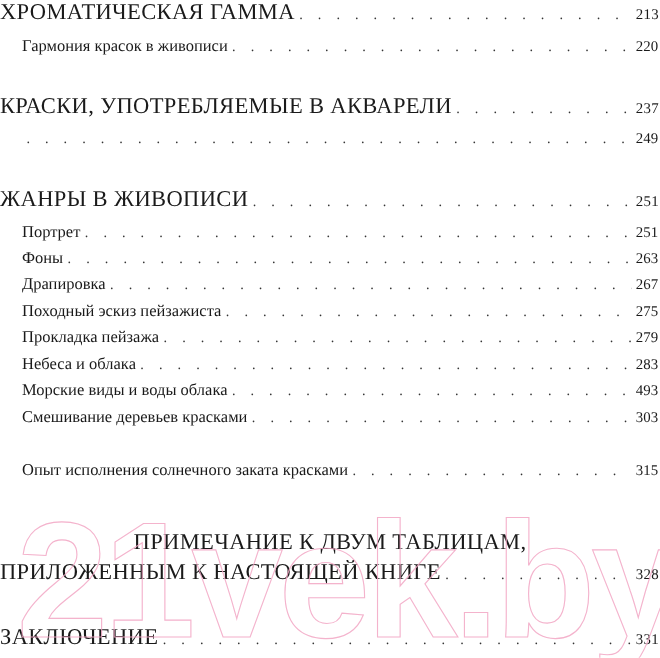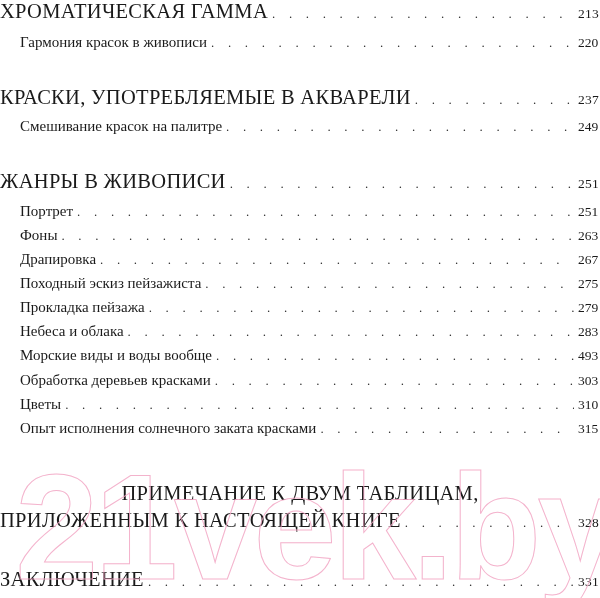--- a/index.html
+++ b/index.html
@@ -34,21 +34,20 @@
     <span class="leader"></span>
     <span class="page">220</span>
   </div>
 
   <div class="row h" style="top:86px">
     <span class="title">КРАСКИ, УПОТРЕБЛЯЕМЫЕ В АКВАРЕЛИ</span>
     <span class="leader"></span>
     <span class="page">237</span>
   </div>
   <div class="row s" style="top:118px">
-    <span class="title">Смешивание красок на палитре</span>
     <span class="leader"></span>
     <span class="page">249</span>
   </div>
 
   <div class="row h" style="top:170px">
     <span class="title">ЖАНРЫ В ЖИВОПИСИ</span>
     <span class="leader"></span>
     <span class="page">251</span>
   </div>
   <div class="row s" style="top:203px">
@@ -75,33 +74,28 @@
     <span class="title">Прокладка пейзажа</span>
     <span class="leader"></span>
     <span class="page">279</span>
   </div>
   <div class="row s" style="top:323px">
     <span class="title">Небеса и облака</span>
     <span class="leader"></span>
     <span class="page">283</span>
   </div>
   <div class="row s" style="top:347px">
-    <span class="title">Морские виды и воды вообще</span>
+    <span class="title">Морские виды и воды облака</span>
     <span class="leader"></span>
     <span class="page">493</span>
   </div>
   <div class="row s" style="top:372px">
-    <span class="title">Обработка деревьев красками</span>
+    <span class="title">Смешивание деревьев красками</span>
     <span class="leader"></span>
     <span class="page">303</span>
-  </div>
-  <div class="row s" style="top:396px">
-    <span class="title">Цветы</span>
-    <span class="leader"></span>
-    <span class="page">310</span>
   </div>
   <div class="row s" style="top:420px">
     <span class="title">Опыт исполнения солнечного заката красками</span>
     <span class="leader"></span>
     <span class="page">315</span>
   </div>
 
   <div class="multi" style="top:482px">
     <span class="line1">ПРИМЕЧАНИЕ К ДВУМ ТАБЛИЦАМ,</span>
     <div class="row h" style="position:relative; top:4px">

